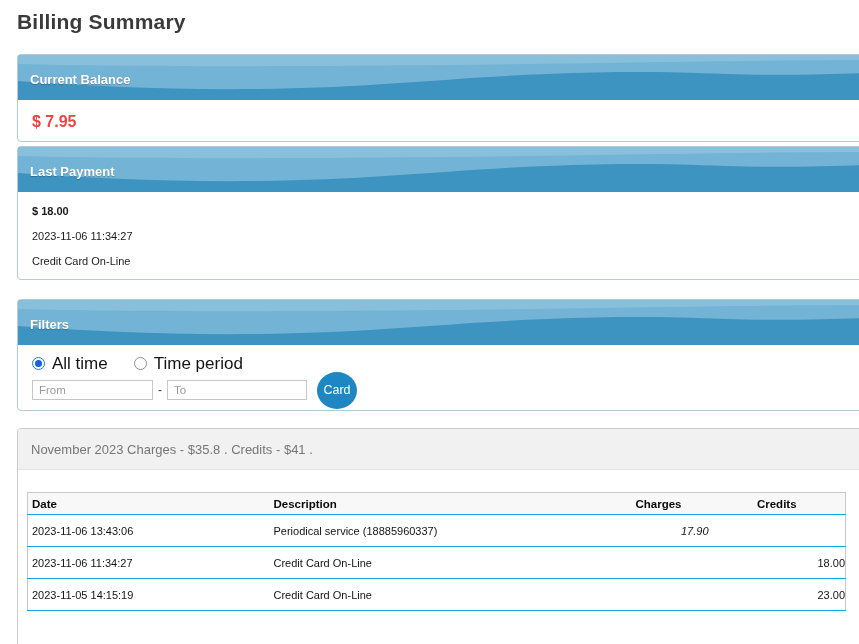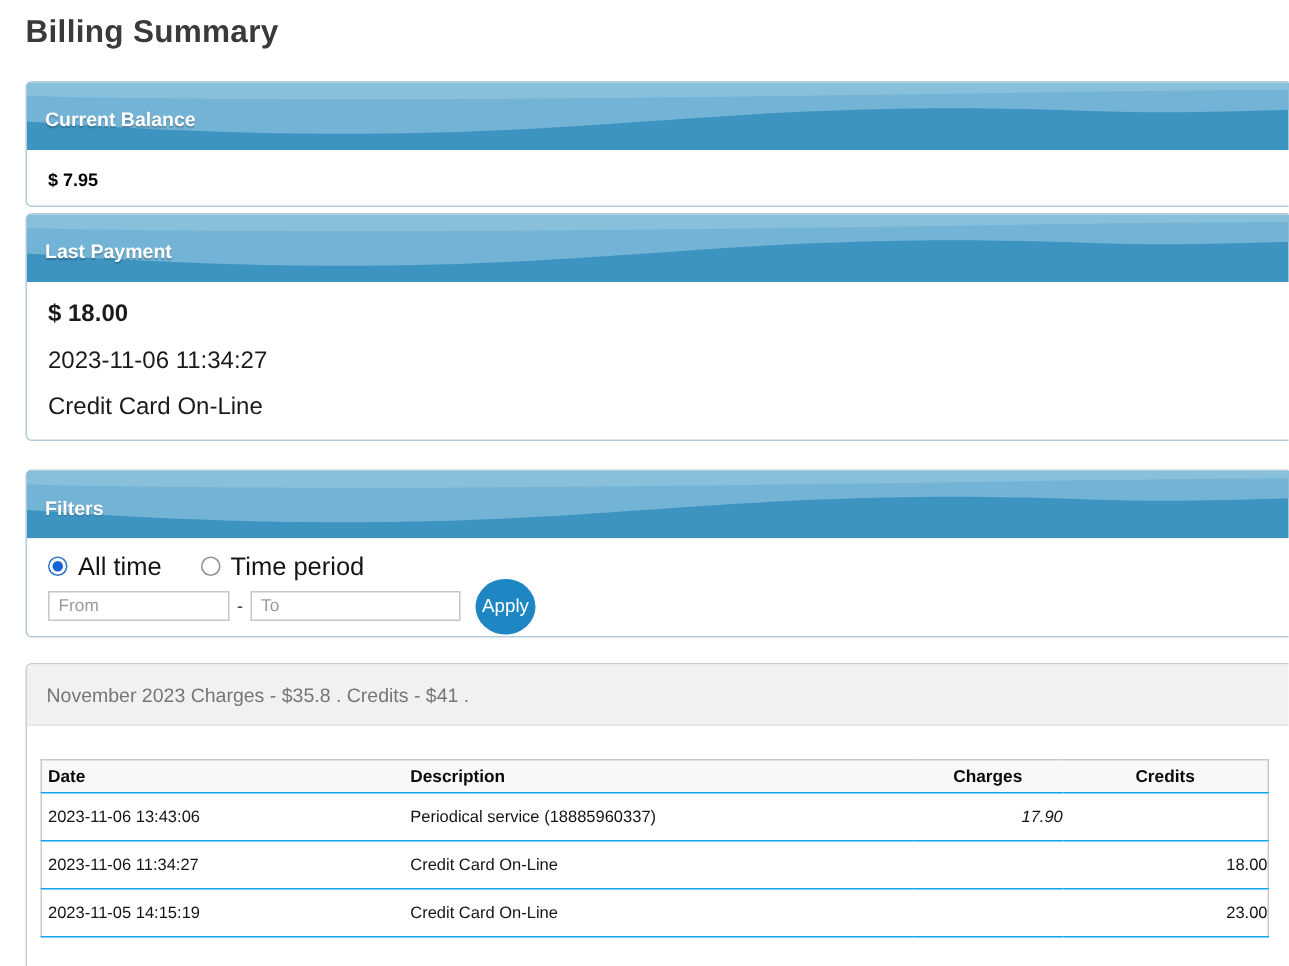--- a/index.html
+++ b/index.html
@@ -8,22 +8,22 @@
   .screen { position:relative; width:859px; height:644px; overflow:hidden; padding-left:17px; }
 
   .page-title { font-size:21px; font-weight:bold; color:#3a3a3a; padding-top:10px; margin-bottom:20px; letter-spacing:0.2px; }
 
   .panel { width:850px; border:1px solid var(--panel_border); border-radius:4px; background:#fff; }
   .panel-header { position:relative; height:45px; overflow:hidden; border-radius:3px 3px 0 0; }
   .panel-header svg.wave { position:absolute; left:0; top:0; width:100%; height:100%; display:block; }
   .panel-header .panel-title { position:relative; display:block; padding:17px 0 0 12px; font-size:13px; font-weight:600; color:#fff; text-shadow:0 1px 1px rgba(0,0,0,0.25); }
 
   .panel-body { padding:13px 14px 10px 14px; }
-  .amount { font-size:12px; font-weight:bold; color:#000000; }
-  .pay-line { font-size:16px; color:#1b1b1b; margin-bottom:13px; }
+  .amount { font-size:16px; font-weight:bold; color:#ef4444; }
+  .pay-line { font-size:11px; color:#1b1b1b; margin-bottom:13px; }
   .pay-line:last-child { margin-bottom:2px; }
 
   .mt4  { margin-top:4px; }
   .mt19 { margin-top:19px; }
   .mt17 { margin-top:17px; }
 
   
   .filters-body { padding:11px 0 10px 14px; }
   .radio-row { display:flex; align-items:center; height:15px; margin-bottom:9px; }
   .radio-option { display:flex; align-items:center; cursor:pointer; margin-right:26px; }
@@ -115,21 +115,21 @@
         </label>
         <label class="radio-option">
           <span class="radio"></span>
           <span class="radio-label">Time period</span>
         </label>
       </div>
       <div class="input-row">
         <input class="date-input" type="text" placeholder="From" style="">
         <span class="dash">-</span>
         <input class="date-input to" type="text" placeholder="To" style="">
-        <button class="apply-btn">Apply</button>
+        <button class="apply-btn">Card</button>
       </div>
     </div>
   </section>
 
   <section class="panel statement-panel mt17">
     <div class="statement-header">November 2023 Charges - $35.8 . Credits - $41 .</div>
     <div class="statement-body">
       <table class="charges">
         <colgroup>
           <col class="col-date">

